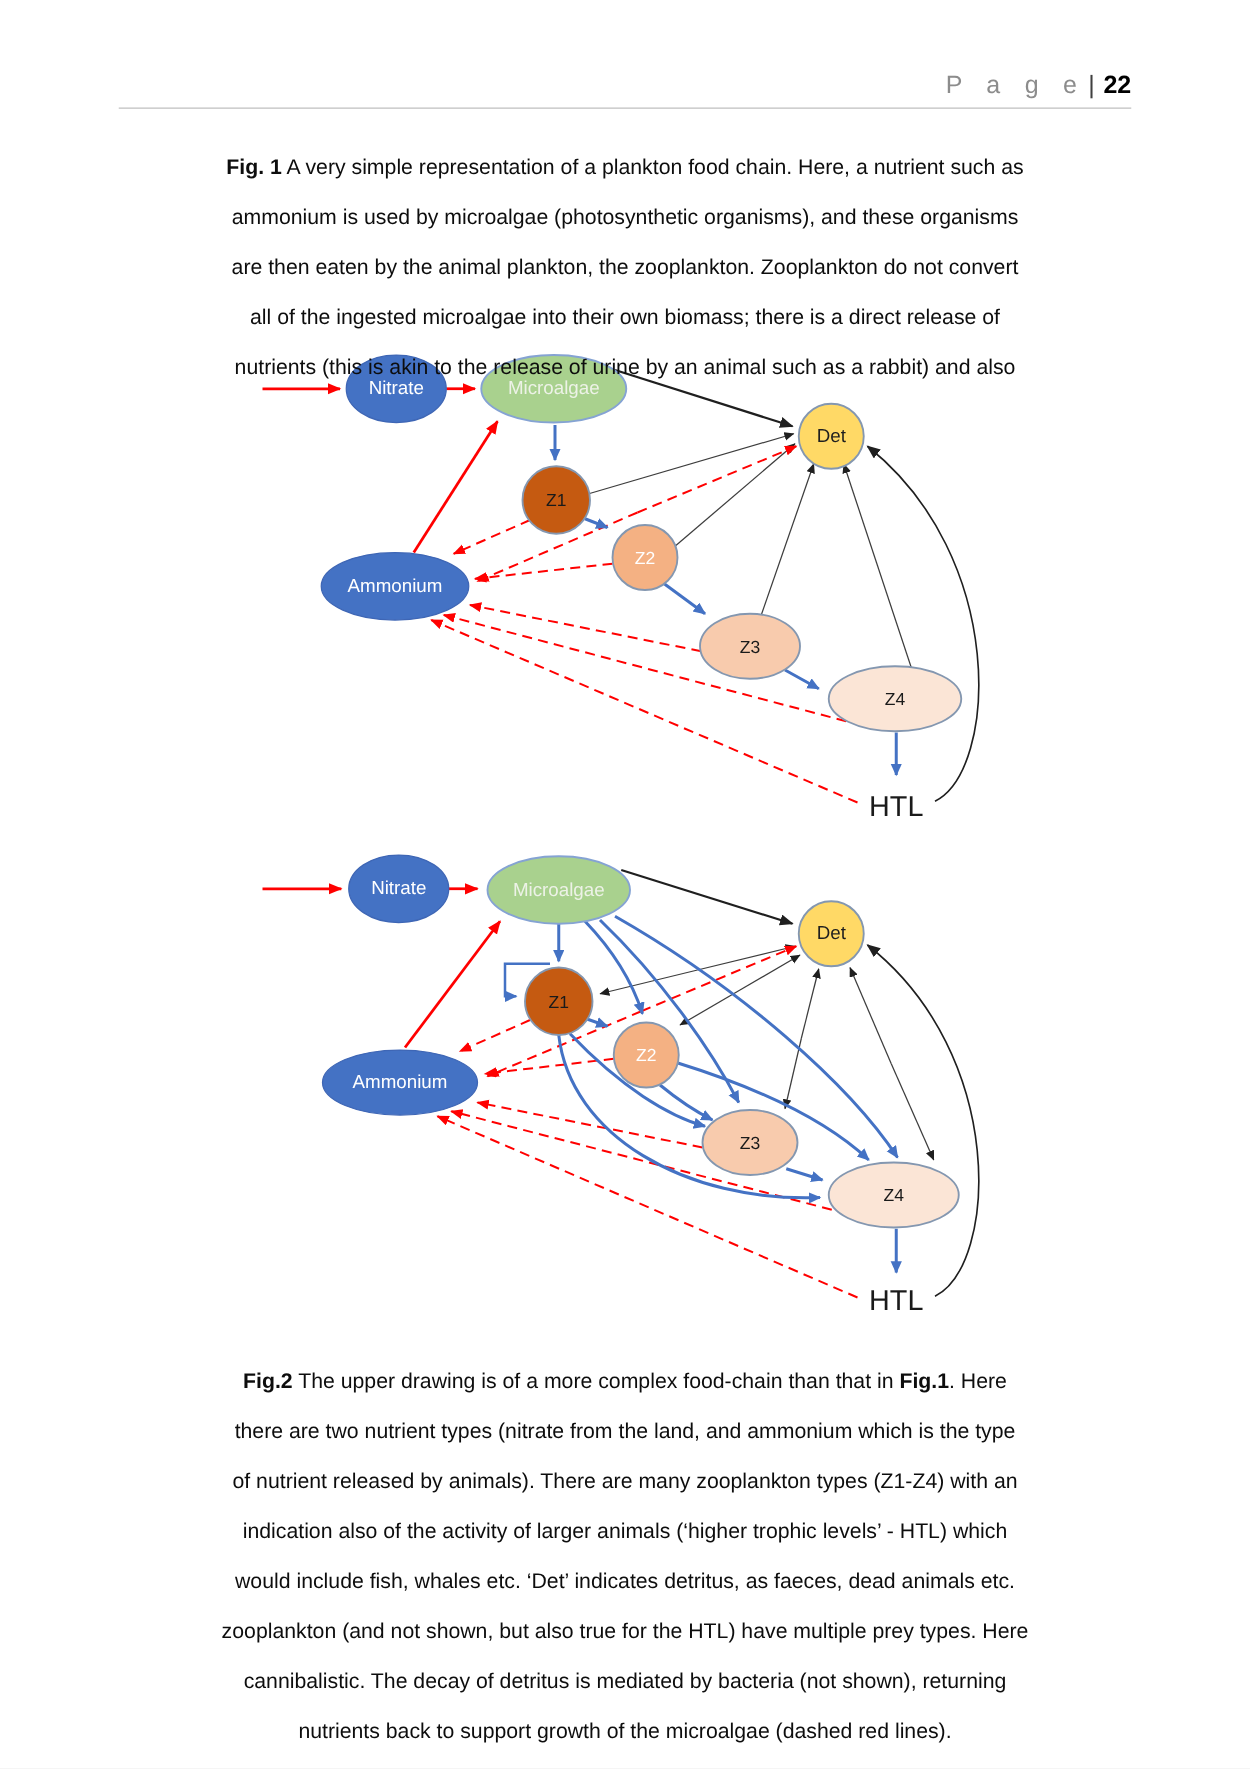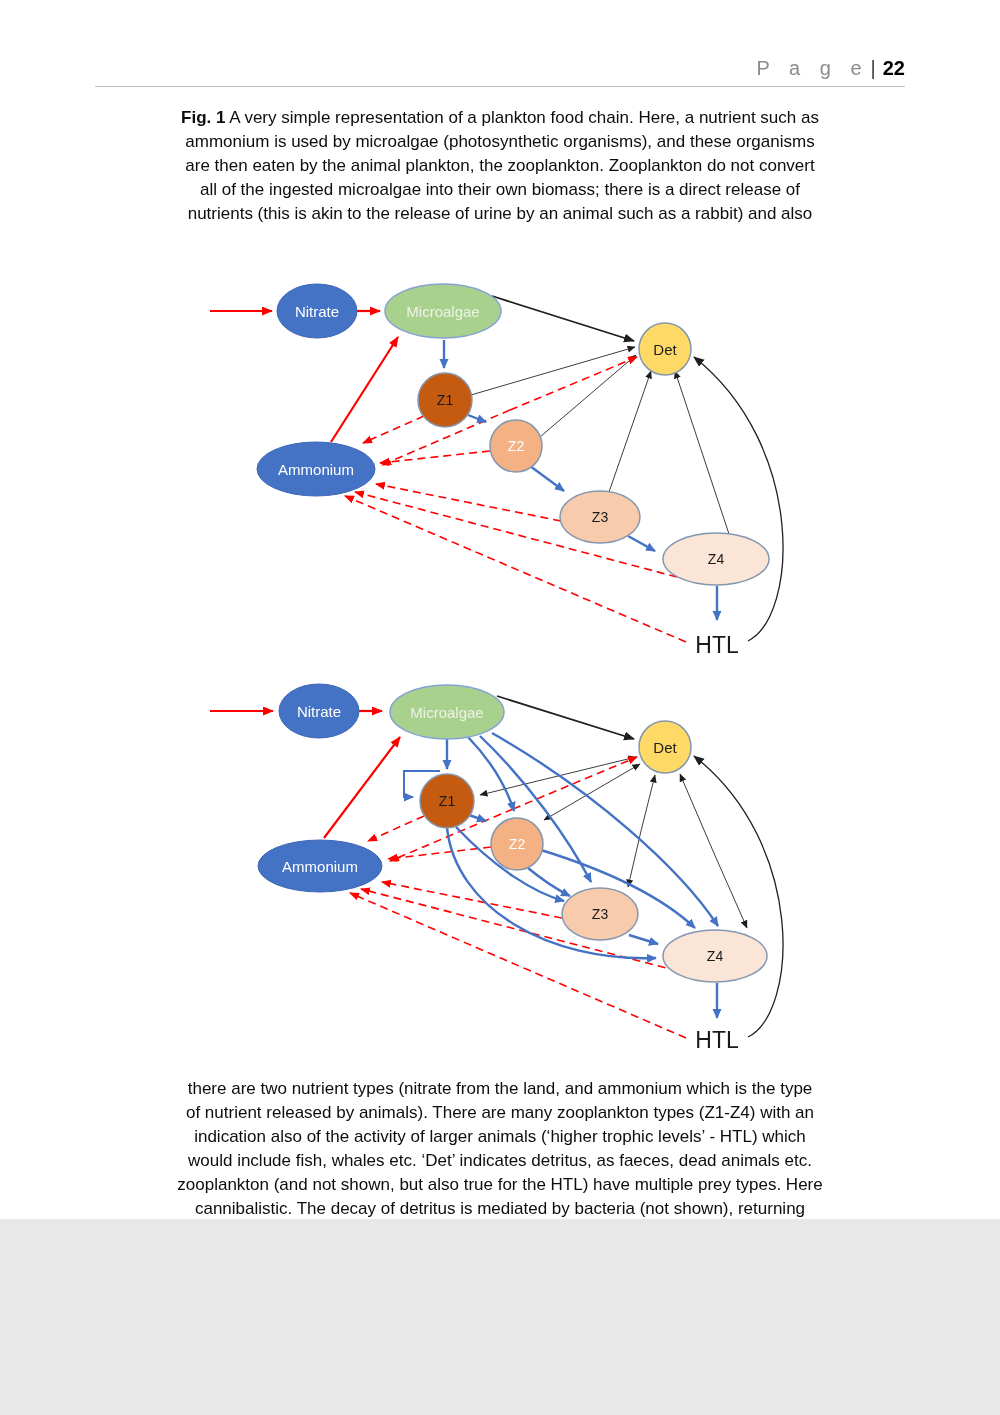--- a/index.html
+++ b/index.html
@@ -1,18 +1,18 @@
 <!DOCTYPE html>
 <html><head>
 <meta charset="utf-8">
 <style>
   html,body{margin:0;padding:0;background:#e8e8e8;}
   .page{
     position:relative;
-    width:1000px;height:1219px;
+    width:1000px;height:1415px;
     margin:0 auto;
     background:#ffffff;
     font-family:"Liberation Sans", sans-serif;
     color:#111;
     overflow:hidden;
   }
   .header{
     position:absolute;top:57px;right:95px;
     font-size:20px;color:#8c8c8c;
   }
@@ -20,21 +20,21 @@
   .header .sep{color:#404040;margin:0 7px 0 2px;font-weight:400;}
   .header .pnum{color:#000;font-weight:bold;letter-spacing:0;}
   .rule{
     position:absolute;top:86px;left:95px;width:810px;height:0;
     border-top:1px solid #c0c0c0;
   }
   .caption{
     position:absolute;left:95px;width:810px;
     font-size:17px;line-height:24px;text-align:center;color:#0d0d0d;
   }
-  .caption .cline{white-space:nowrap;}
+  .caption .cline{white-space:nowrap;margin-top:16px;}
   .cap-bold{font-weight:bold;}
   #cap1{top:106px;}
   #cap2{top:1077px;}
   svg text{font-family:"Liberation Sans", sans-serif;}
   .node-label{font-size:15px;}
   .z-label{font-size:14px;}
   .htl-label{font-size:23px;font-weight:500;fill:#1a1a1a;}
 </style>
 </head>
 <body>
@@ -223,21 +223,23 @@
       </g>
       <g>
         <ellipse cx="320" cy="866" rx="62" ry="26" fill="#4472C4" stroke="#3E66B5" stroke-width="1"></ellipse>
         <text class="node-label" x="320" y="866" text-anchor="middle" dominant-baseline="central" fill="#ffffff">Ammonium</text>
       </g>
       <text class="htl-label" x="717" y="1040" text-anchor="middle" dominant-baseline="central">HTL</text>
     </g>
   </svg>
 
   <div class="caption" id="cap2">
+    <div class="cline"><span class="cap-bold">Fig.2</span><span> The upper drawing is of a more complex food-chain than that in </span><span class="cap-bold">Fig.1</span><span>. Here</span></div>
     <div class="cline">there are two nutrient types (nitrate from the land, and ammonium which is the type</div>
     <div class="cline">of nutrient released by animals). There are many zooplankton types (Z1-Z4) with an</div>
     <div class="cline">indication also of the activity of larger animals (‘higher trophic levels’ - HTL) which</div>
     <div class="cline">would include fish, whales etc. ‘Det’ indicates detritus, as faeces, dead animals etc.</div>
     <div class="cline">zooplankton (and not shown, but also true for the HTL) have multiple prey types. Here</div>
     <div class="cline">cannibalistic. The decay of detritus is mediated by bacteria (not shown), returning</div>
+    <div class="cline">nutrients back to support growth of the microalgae (dashed red lines).</div>
   </div>
 
 </div>
 
 </body></html>

